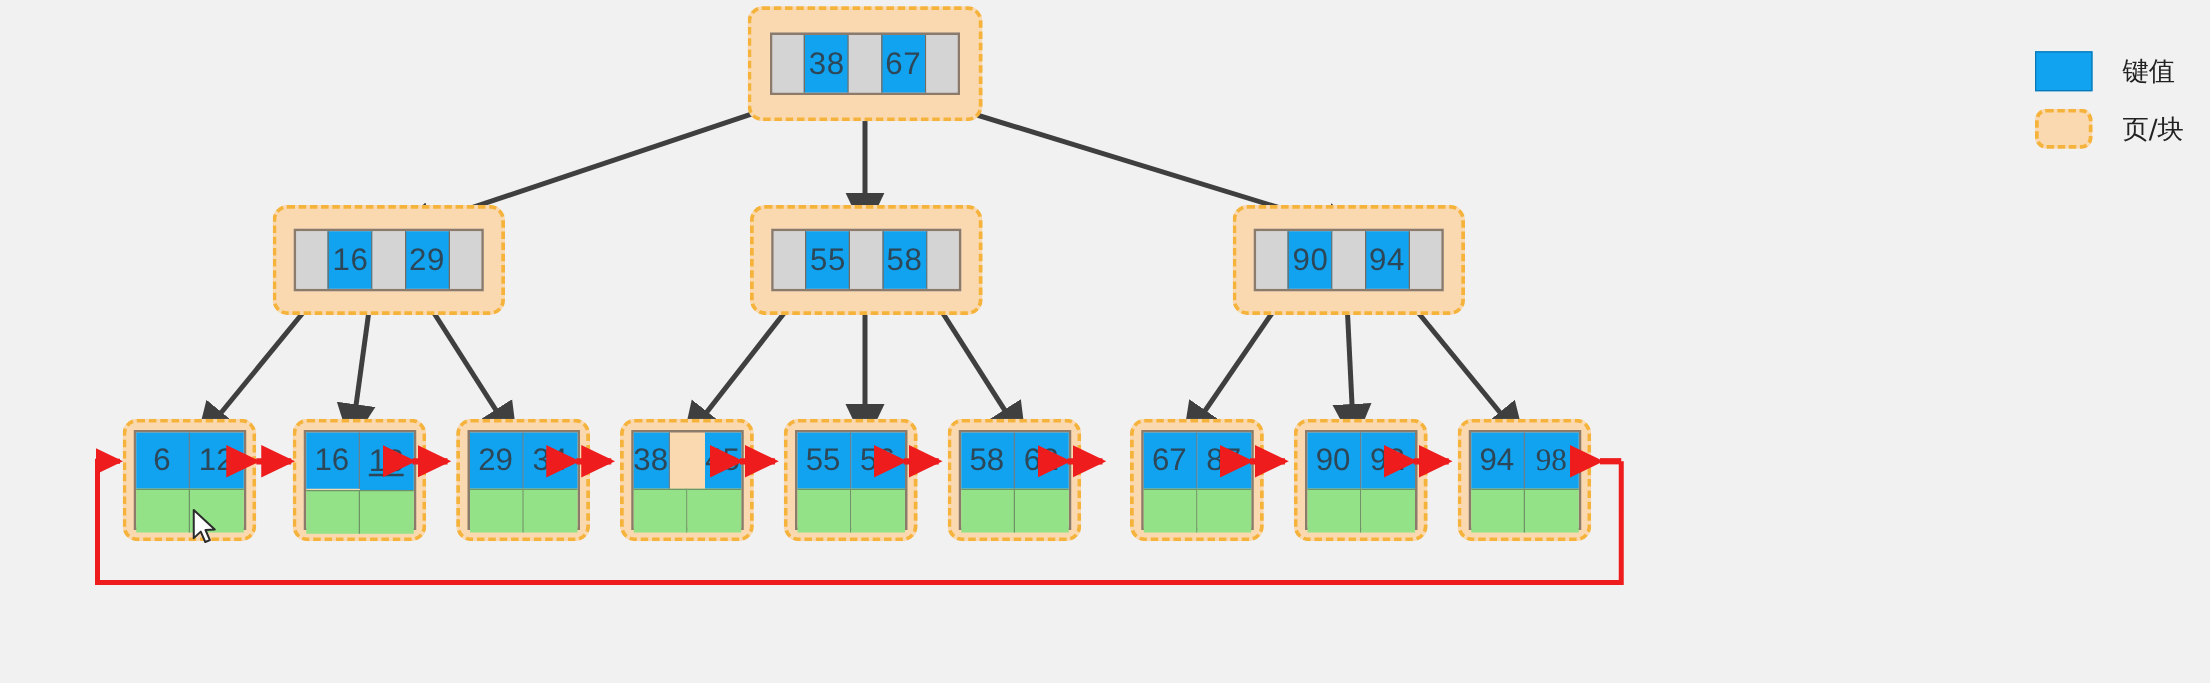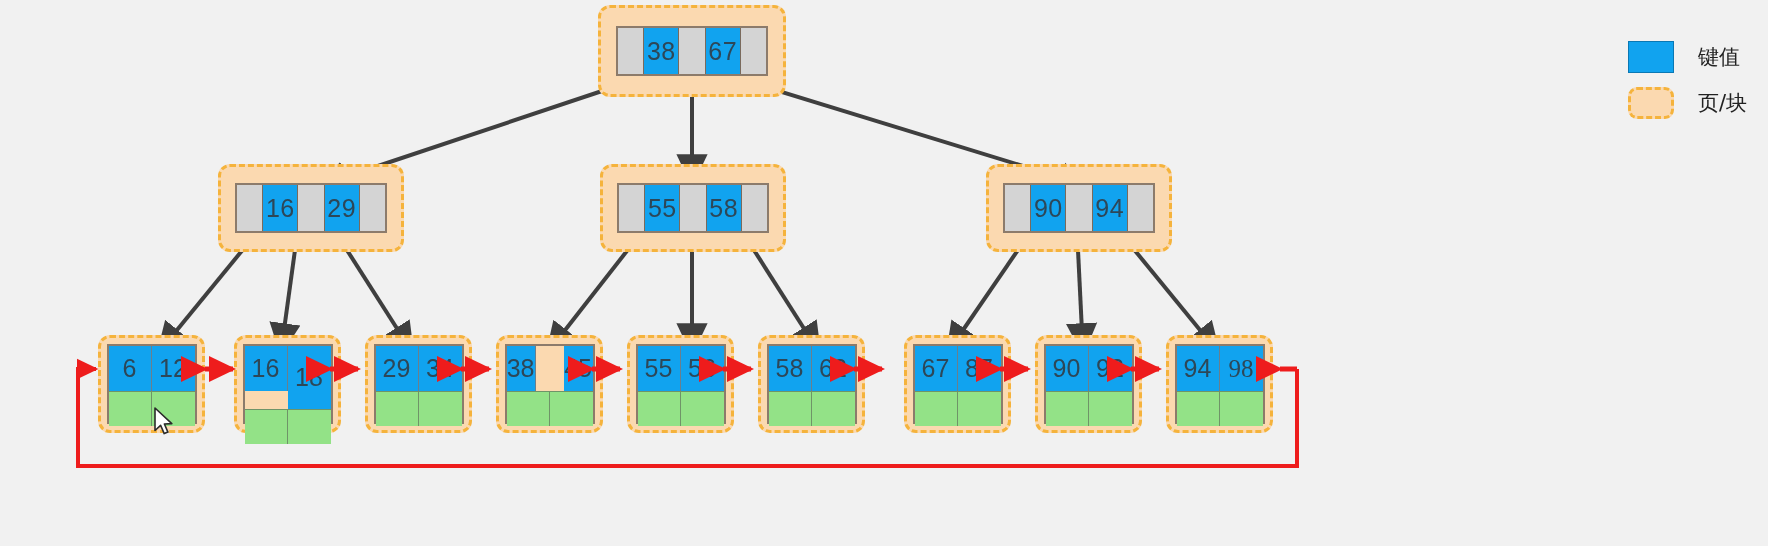--- a/index.html
+++ b/index.html
@@ -241,21 +241,21 @@
         <div class="dcell" style="width:45px;height:35px;"></div>
         <div class="dcell" style="width:45px;height:35px;"></div>
       </div>
     </div>
   </div>
 
   <div class="page" style="left:234px; top:335px; width:107px; height:98px;">
     <div class="leaf" style="width:90px; height:80px;">
       <div class="keyrow">
         <div class="kcell" style="width:45px;height:45px;">16</div>
-        <div class="kcell" style="width:45px;height:63px;">18</div>
+        <div class="kcell" style="width:45px;height:46px;text-decoration:underline;">18</div>
       </div>
       <div class="datarow">
         <div class="dcell" style="width:45px;height:35px;"></div>
         <div class="dcell" style="width:45px;height:35px;"></div>
       </div>
     </div>
   </div>
 
   <div class="page" style="left:365px; top:335px; width:107px; height:98px;">
     <div class="leaf" style="width:90px; height:80px;">

